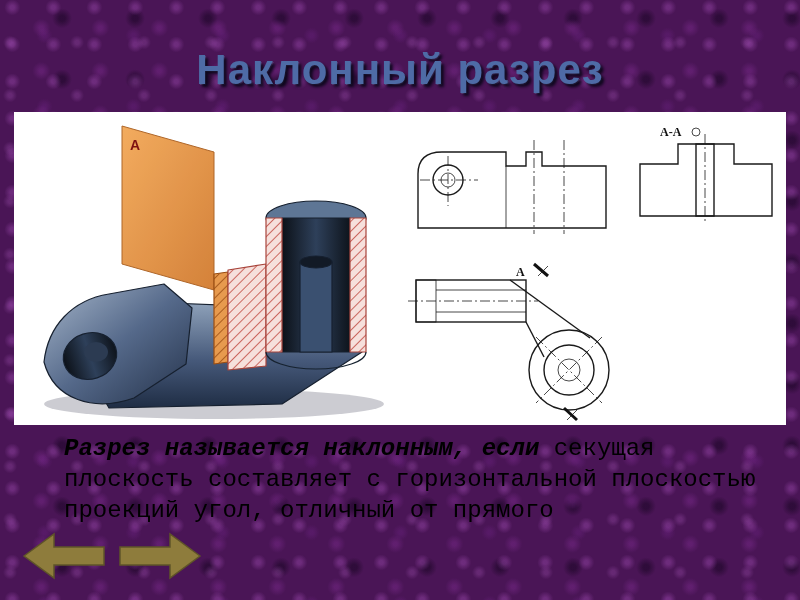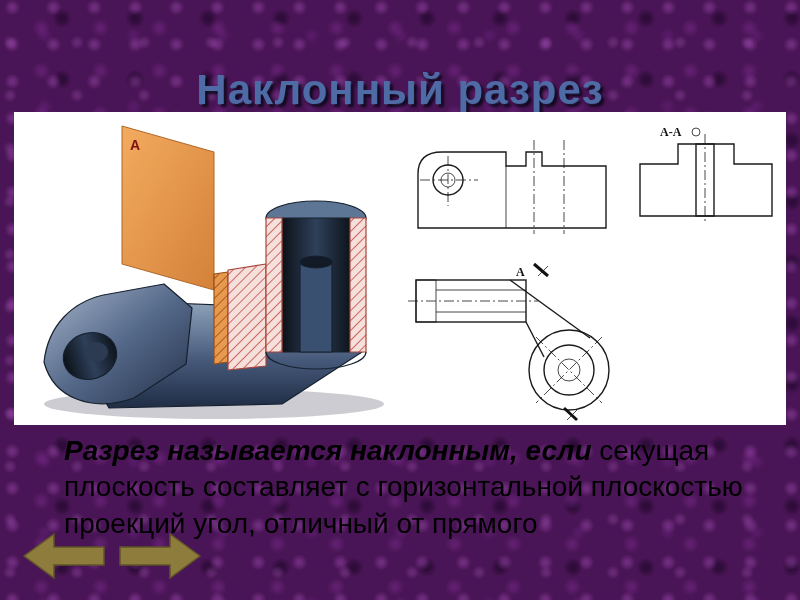--- a/index.html
+++ b/index.html
@@ -16,35 +16,34 @@
       radial-gradient(circle at 85% 30%, rgba(25,5,35,.55) 0 3px, transparent 10px),
       radial-gradient(circle at 50% 50%, rgba(120,40,145,.28) 0 2px, transparent 8px);
     background-size: 41px 37px, 59px 43px, 67px 53px, 73px 61px, 89px 71px;
   }
 
   .title{
     position:absolute; top:46px; left:0; width:100%;
     text-align:center; font-size:42px; font-weight:bold; letter-spacing:1px;
     color:#4e6ba6;
     text-shadow: 3px 3px 3px rgba(5,5,20,.85), 1px 1px 0 rgba(130,150,200,.35);
-    margin-top: 20px;
   }
 
   .panel{
     position:absolute; left:14px; top:112px; width:772px; height:313px;
     background:#ffffff;
   }
 
   .fig3d{ position:absolute; left:0; top:0; }
   .figviews{ position:absolute; left:386px; top:0; }
 
   .desc{
     position:absolute; left:64px; top:433px; width:700px;
-    font-family:Liberation Sans, sans-serif;
-    font-size:28px; line-height:1.3; color:#000;
+    font-family:Liberation Mono, monospace;
+    font-size:24px; line-height:1.3; color:#000;
   }
   .desc .em{ font-weight:bold; font-style:italic; }
 
   .nav{ position:absolute; left:20px; top:530px; }
 
   .draw { stroke:#1a1a1a; stroke-width:1.4; fill:none; }
   .thin { stroke:#1a1a1a; stroke-width:.8; fill:none; }
   .axis { stroke:#1a1a1a; stroke-width:.8; fill:none; stroke-dasharray:10 3 2 3; }
   .cutmark { stroke:#111; stroke-width:3; fill:none; }
   .eng-label { font-family:"Liberation Serif", serif; font-size:12px; font-weight:bold; fill:#111; }

